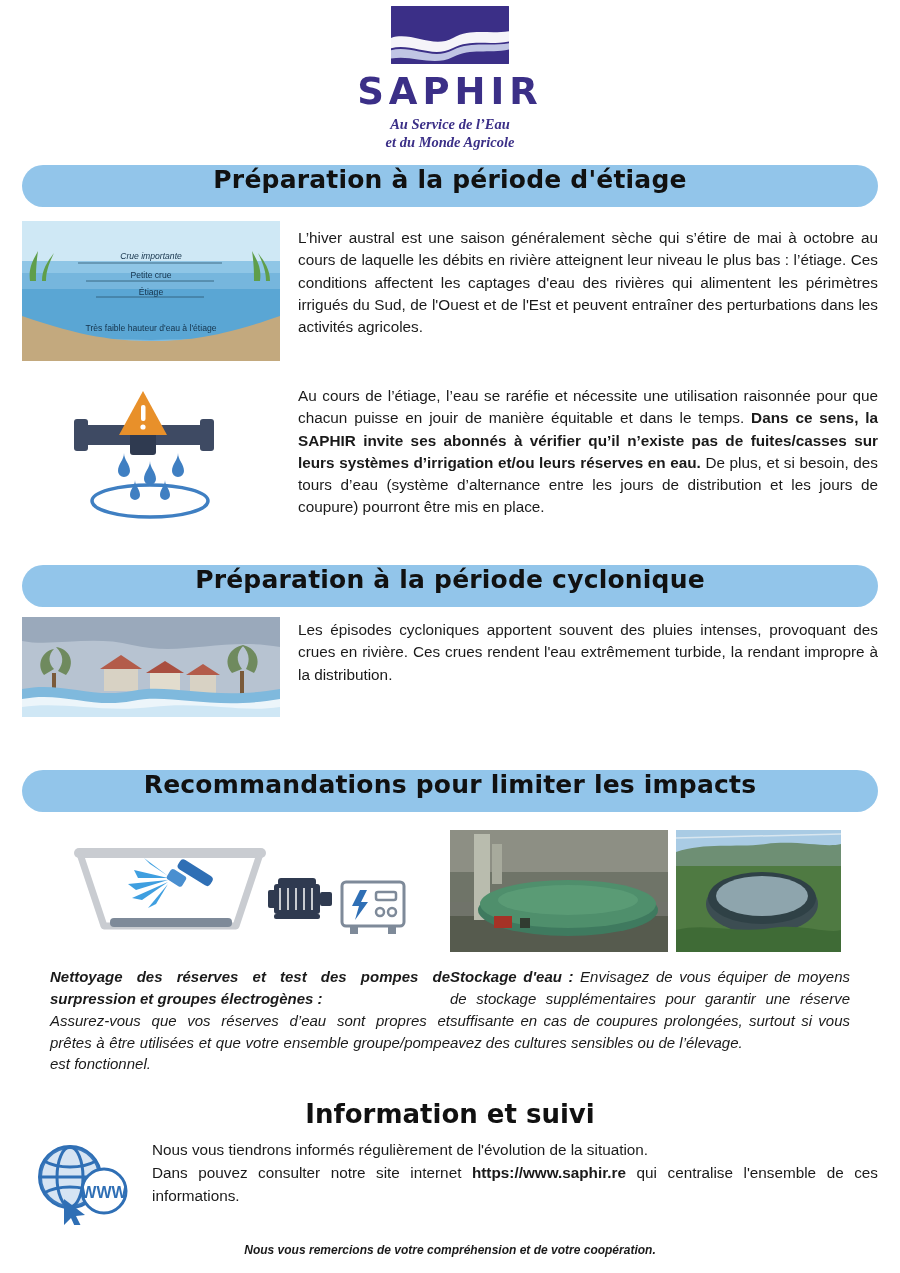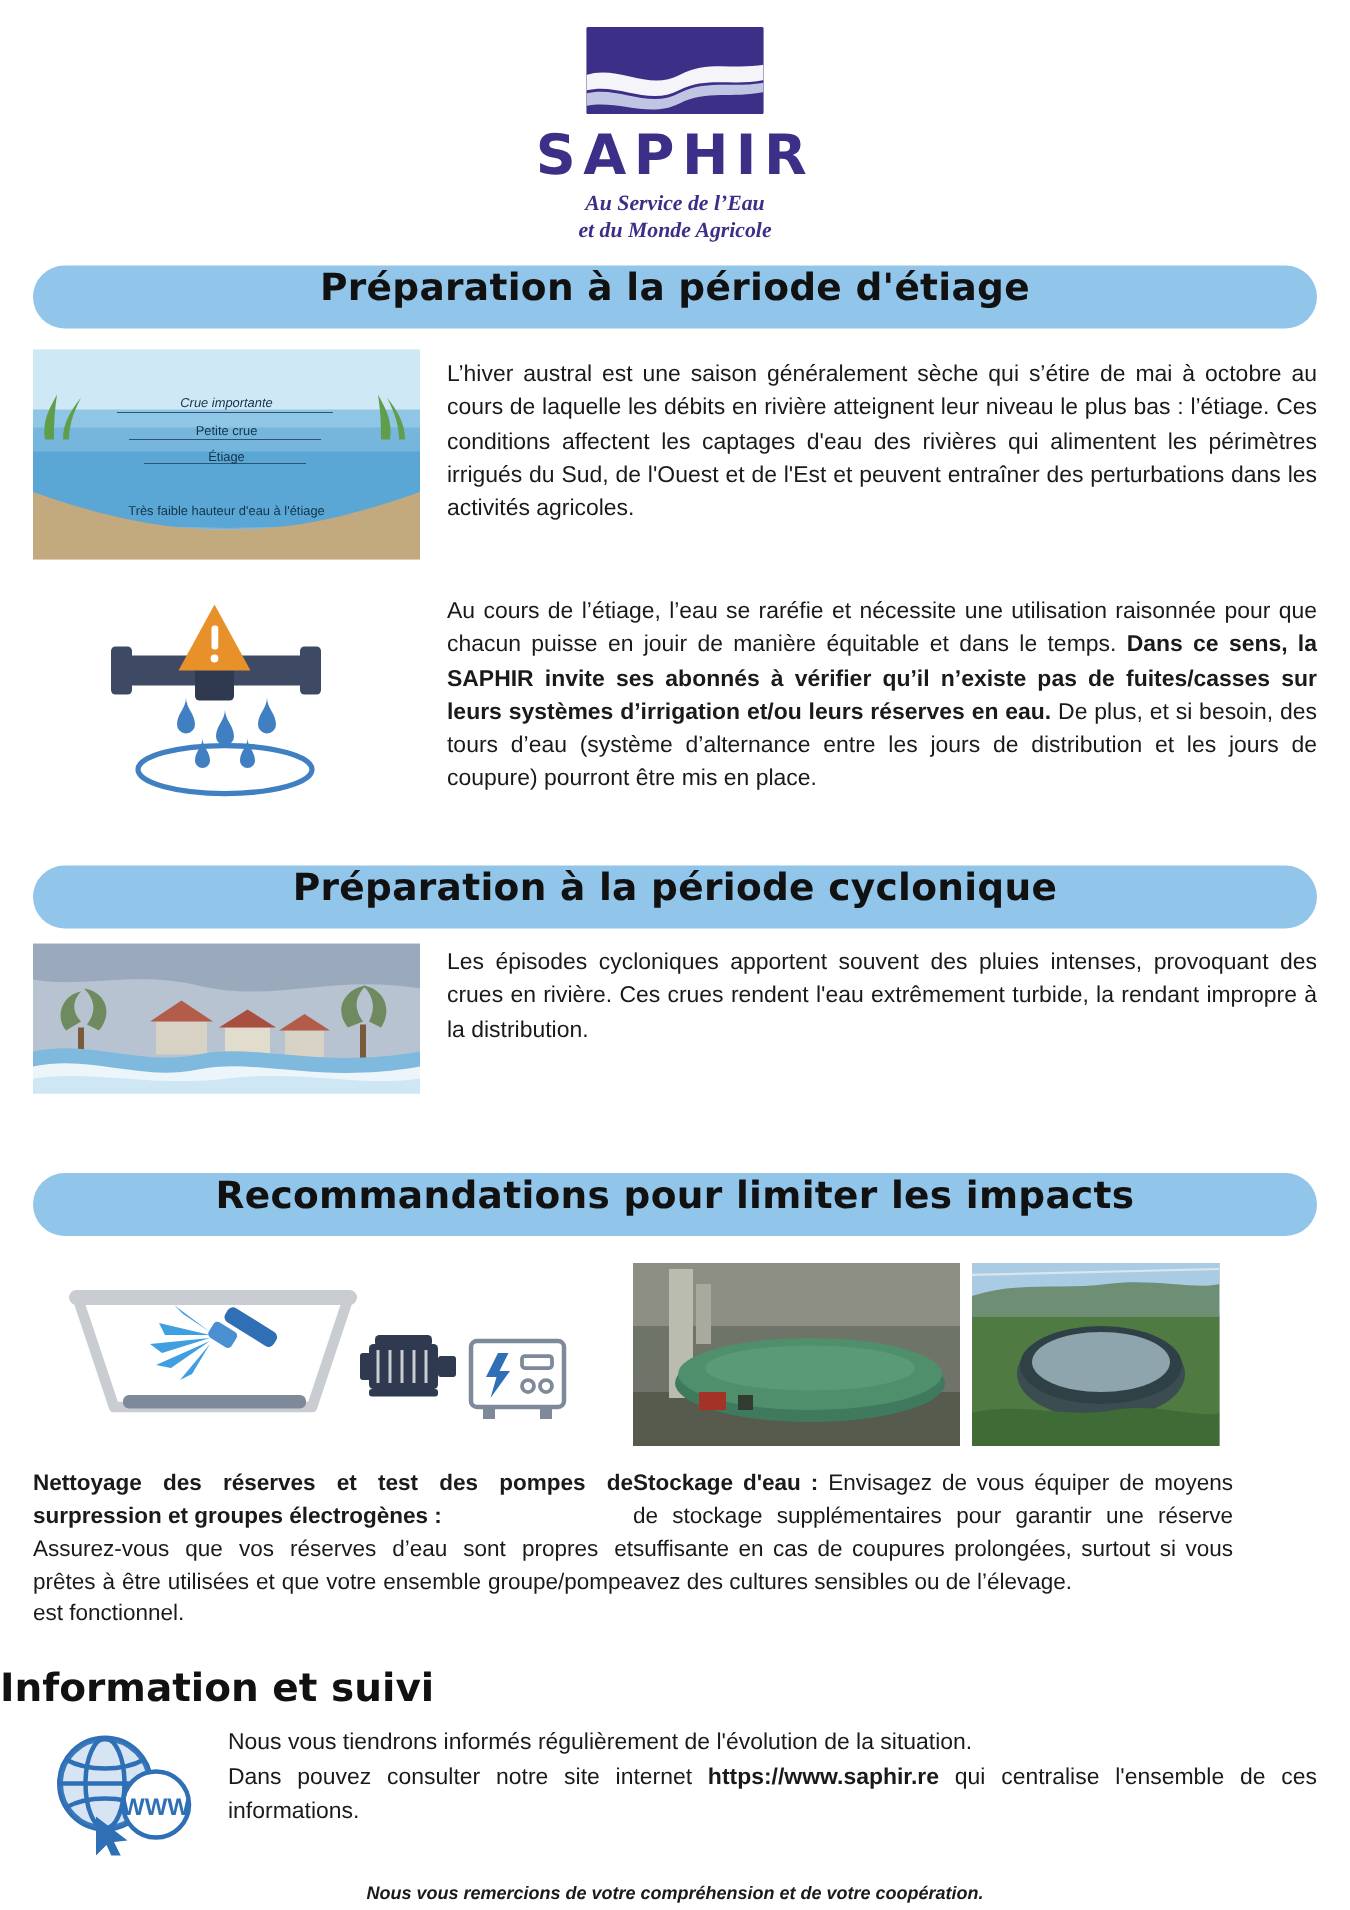--- a/index.html
+++ b/index.html
@@ -12,21 +12,21 @@
     background: #ffffff;
     font-family: "Liberation Sans", sans-serif;
     color: #1a1a1a;
     overflow: hidden;
     position: relative;
   }
 
   
   .logo-block {
     width: 100%;
-    padding-top: 18px;
+    padding-top: 6px;
     display: flex;
     flex-direction: column;
     align-items: center;
   }
   .logo-mark {
     width: 118px;
     height: 58px;
     background: #3b2f87;
     position: relative;
     overflow: hidden;
@@ -132,21 +132,22 @@
   }
   .sec3 .txt {
     margin-left: 18px;
     padding-top: 2px;
   }
 
   
   .reco-wrap {
     margin: 18px 22px 0 22px;
     display: flex;
-    justify-content: flex-start;
+    justify-content: center;
+    font-style: italic;
   }
   .col {
     width: 400px;
   }
   .reco-visual {
     height: 122px;
     display: flex;
     align-items: center;
   }
   .reco-photos {
@@ -169,21 +170,21 @@
   }
   .reco-text {
     margin-top: 14px;
     font-size: 15px;
     line-height: 1.45;
     text-align: justify;
   }
 
   
   .info-title {
-    text-align: left;
+    text-align: center;
     font-family: "DejaVu Sans", sans-serif;
     font-weight: bold;
     font-size: 26px;
     color: #111;
     margin-top: 24px;
   }
   .info-row {
     display: flex;
     align-items: flex-start;
     margin: 10px 22px 0 22px;

